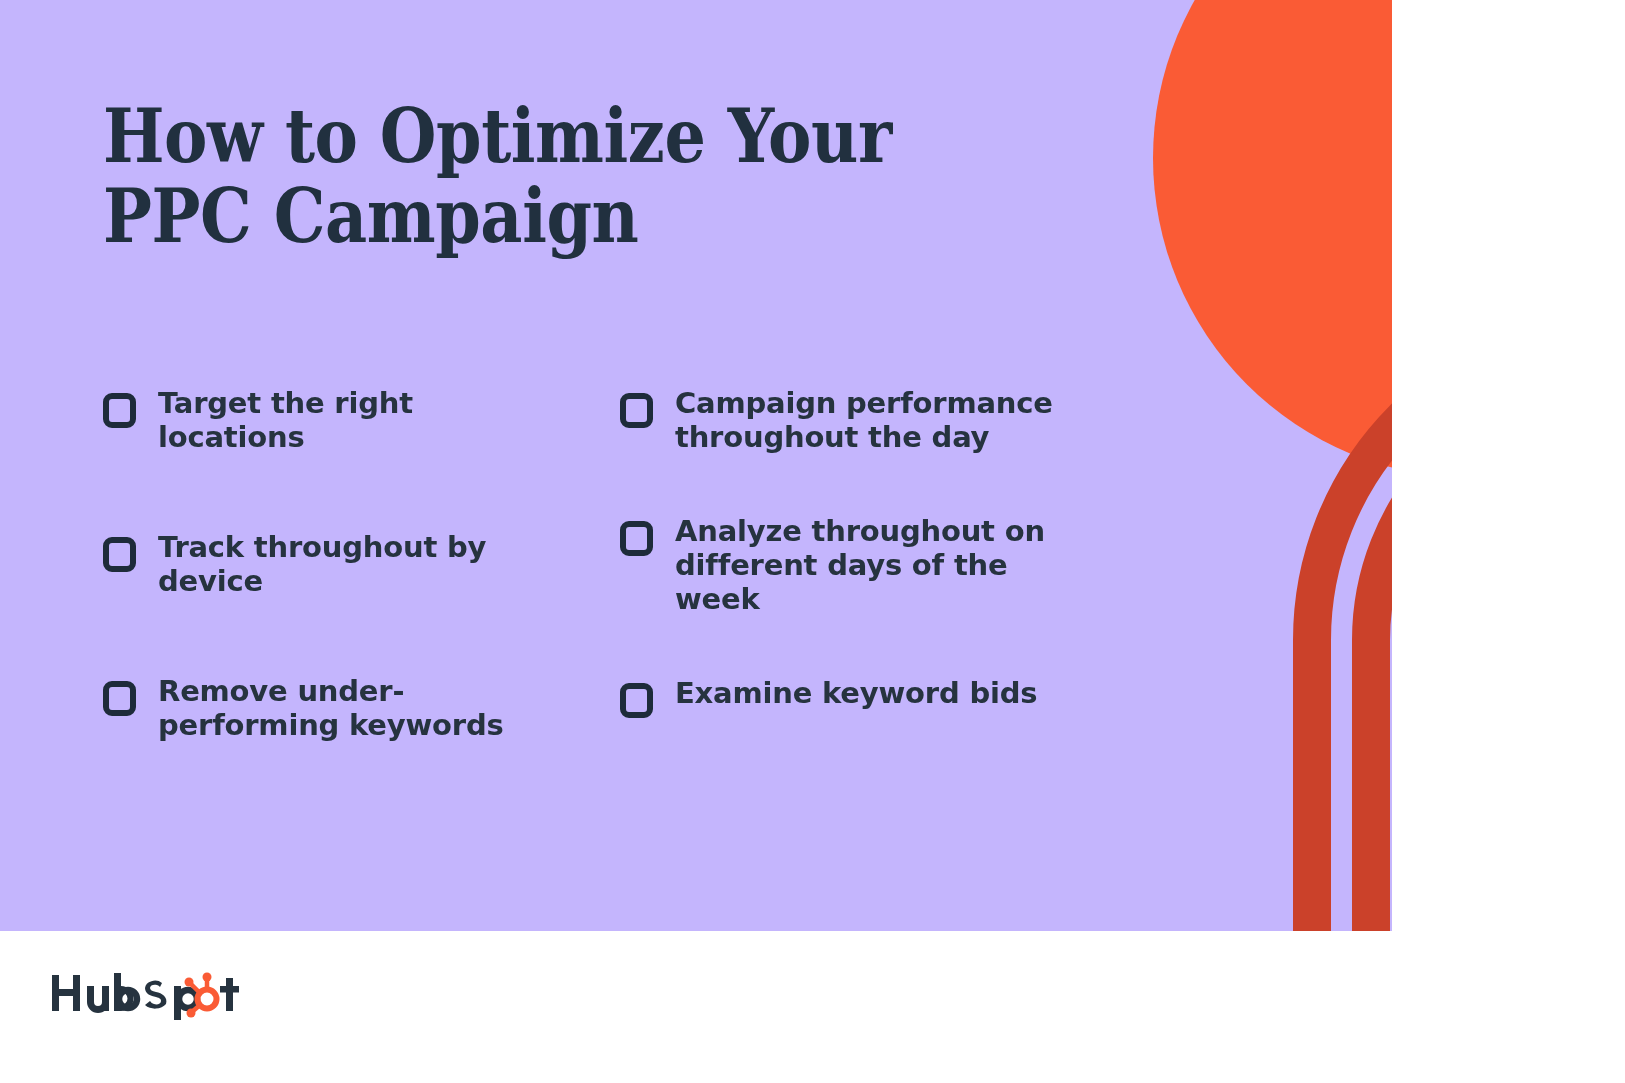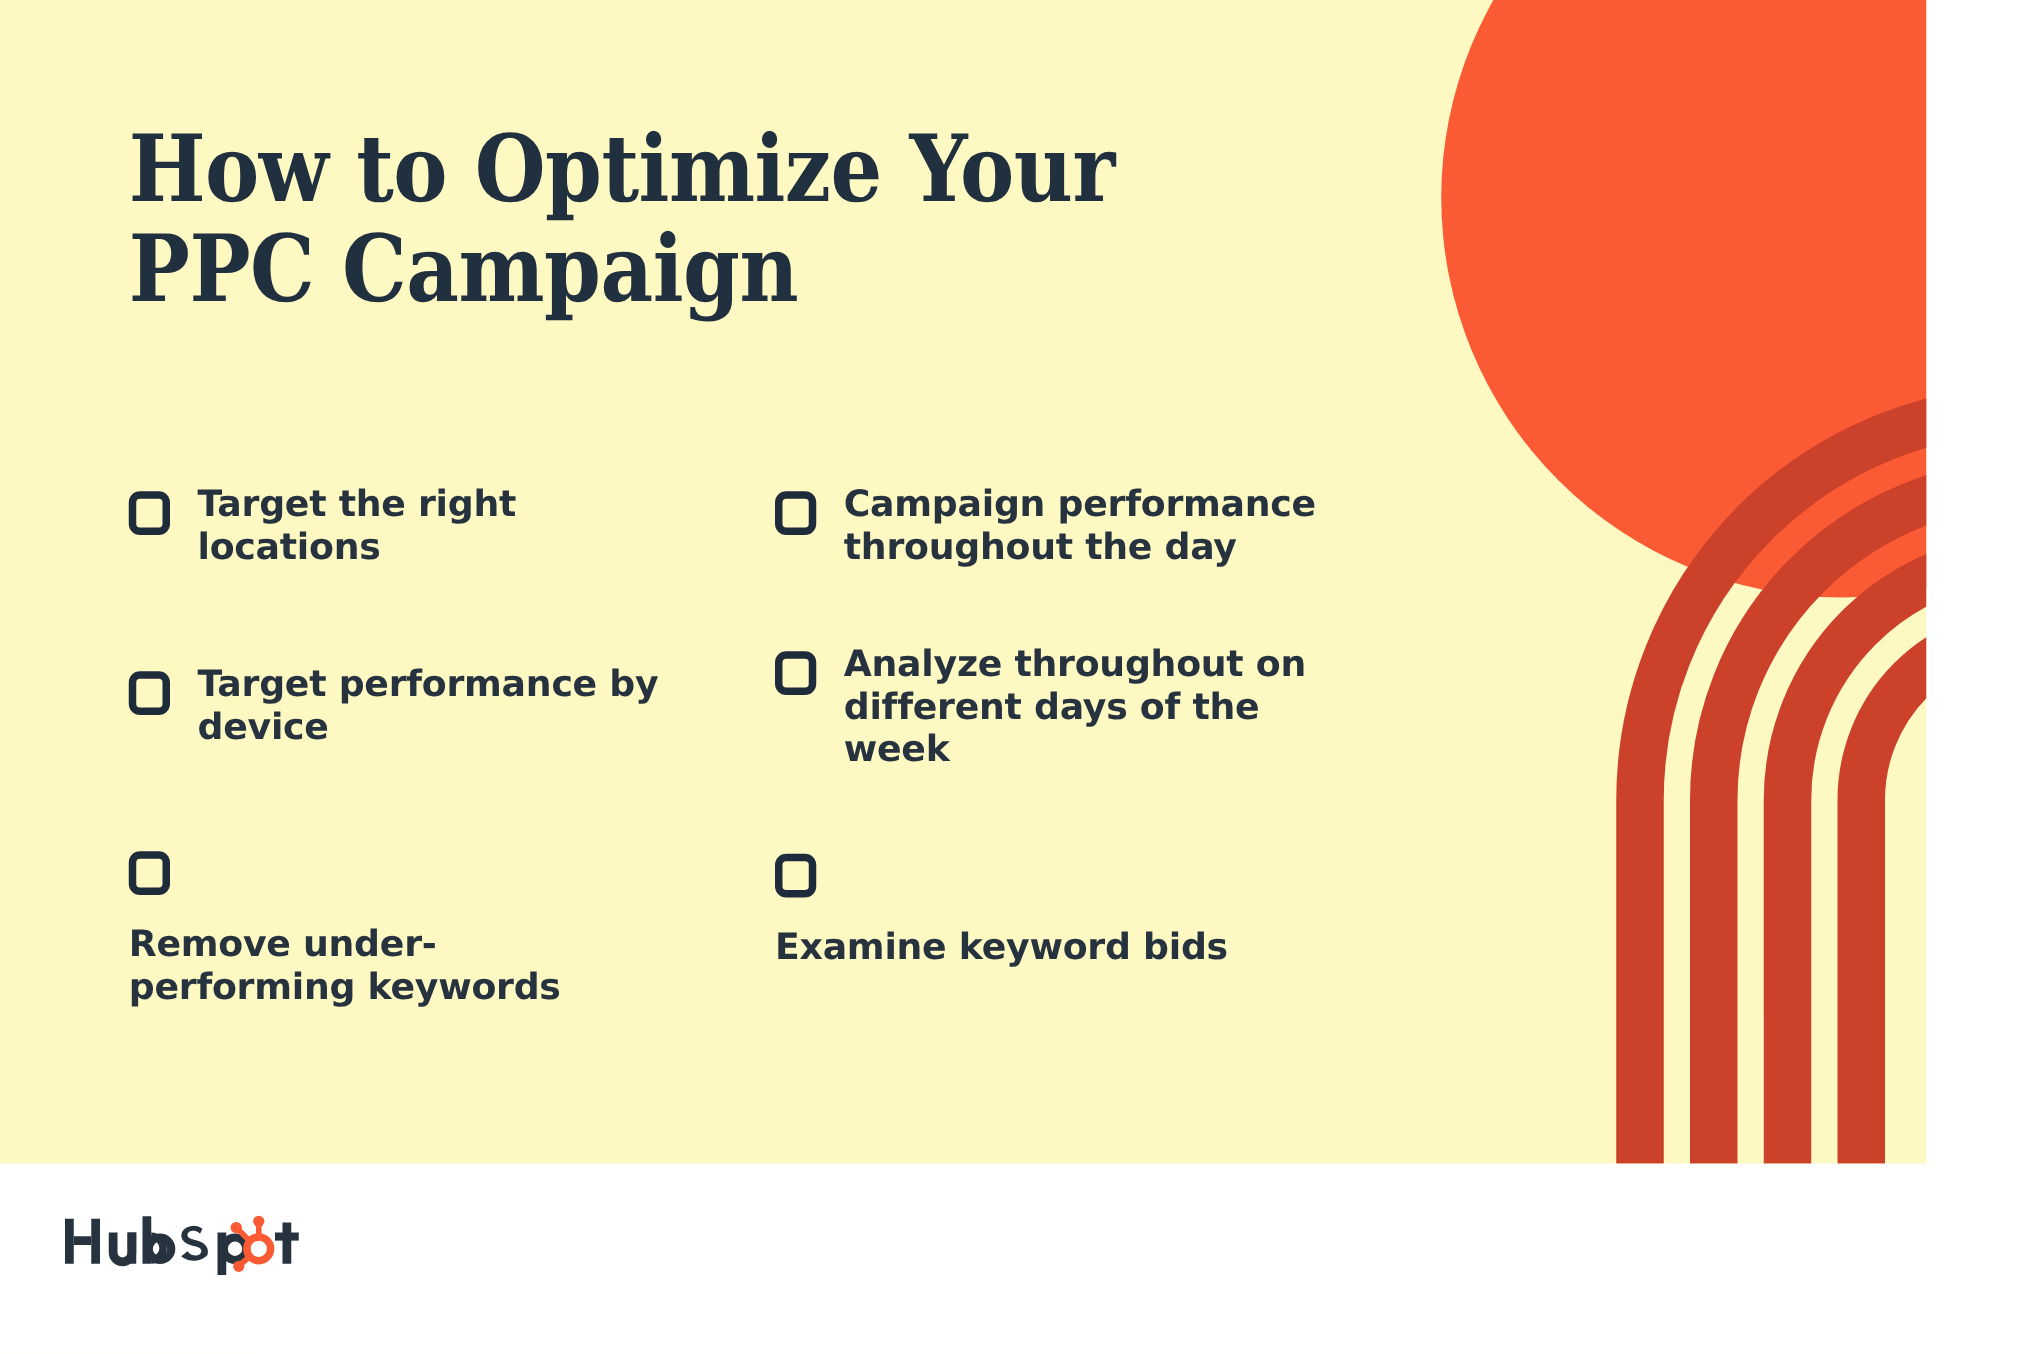--- a/index.html
+++ b/index.html
@@ -21,23 +21,23 @@
     height: 1083px;
     background: #ffffff;
     overflow: hidden;
   }
 
   
   .cream-panel {
     position: absolute;
     left: 0;
     top: 0;
-    width: 1541px;
+    width: 1392px;
     height: 931px;
-    background: #fef9c3;
+    background: #c4b5fd;
     overflow: hidden;
   }
 
   
   .art-layer {
     position: absolute;
     left: 0;
     top: 0;
     width: 1625px;
     height: 931px;
@@ -72,21 +72,21 @@
     display: flex;
     gap: 4px;
   }
   .checklist-col {
     width: 515px;
     display: flex;
     flex-direction: column;
   }
   .checklist-col.col-left .check-item { margin-bottom: 76px; }
   .checklist-col.col-right .check-item { margin-bottom: 60px; }
-  .checklist-col .check-item:last-child { margin-bottom: 0; flex-direction: column; }
+  .checklist-col .check-item:last-child { margin-bottom: 0; }
 
   .check-item {
     display: flex;
     align-items: flex-start;
     gap: 22px;
   }
   .checkbox-icon {
     flex: 0 0 auto;
     width: 33px;
     height: 35px;
@@ -150,21 +150,21 @@
 
     <div class="checklist">
 
       <div class="checklist-col col-left">
         <div class="check-item">
           <span class="checkbox-icon"></span>
           <span class="check-label">Target the right locations</span>
         </div>
         <div class="check-item">
           <span class="checkbox-icon"></span>
-          <span class="check-label">Target performance by device</span>
+          <span class="check-label">Track throughout by device</span>
         </div>
         <div class="check-item">
           <span class="checkbox-icon"></span>
           <span class="check-label">Remove under-performing keywords</span>
         </div>
       </div>
 
       <div class="checklist-col col-right">
         <div class="check-item">
           <span class="checkbox-icon"></span>

